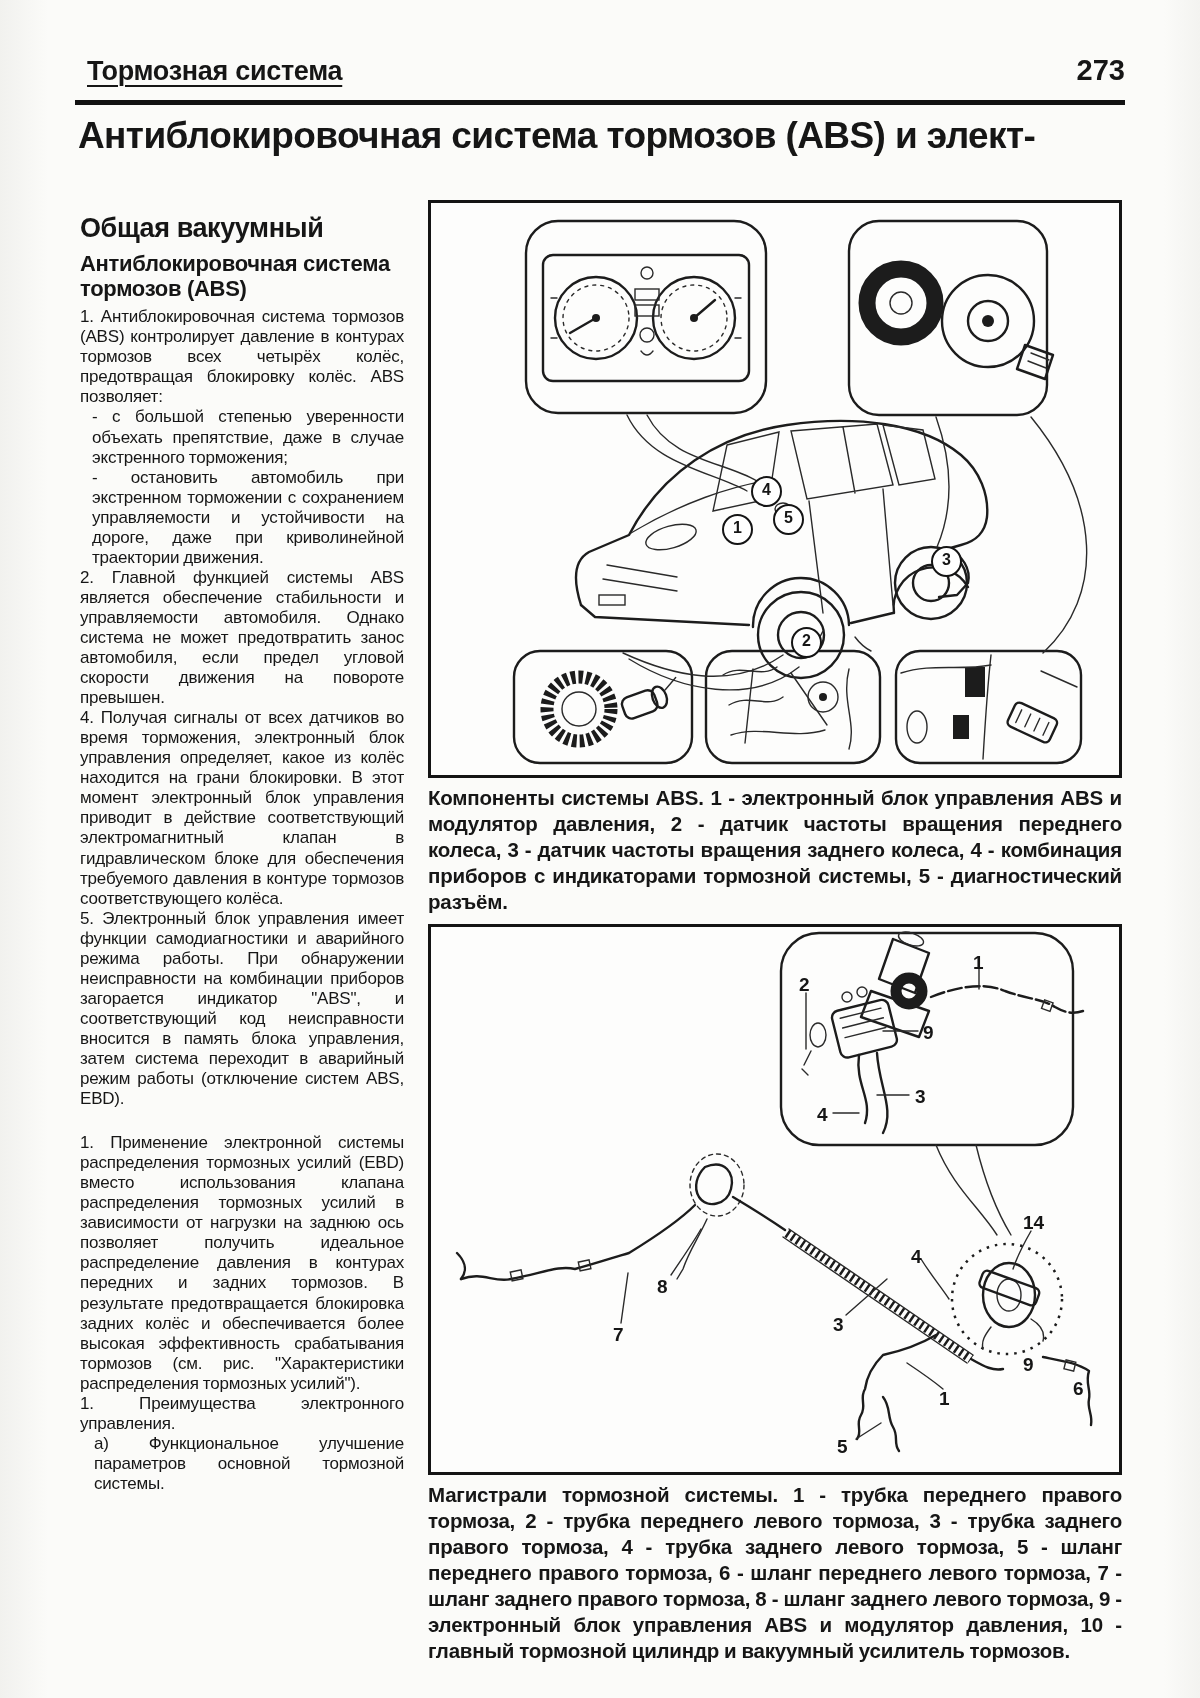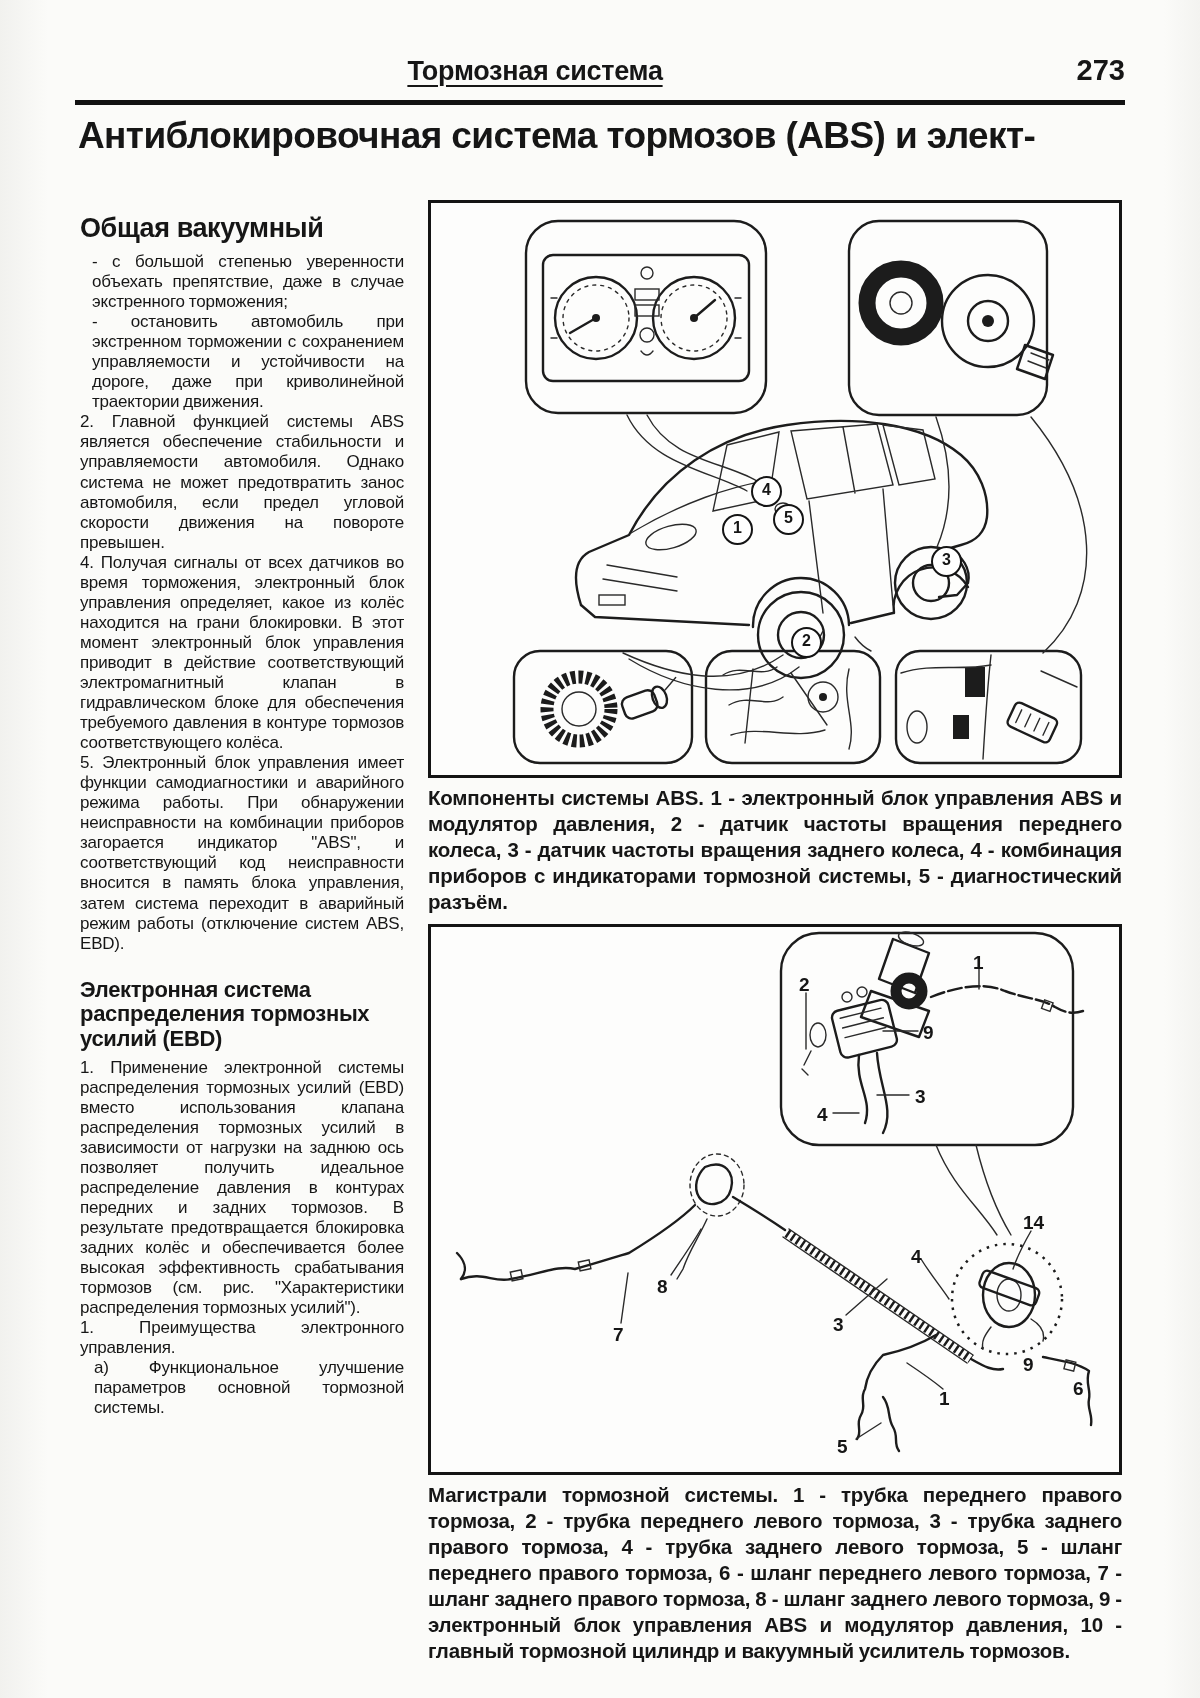--- a/index.html
+++ b/index.html
@@ -5,21 +5,21 @@
   html,body{margin:0;padding:0;background:#e9e9e6;}
   .page{
     position:relative;width:1200px;height:1698px;overflow:hidden;
     background:linear-gradient(90deg,#f1f1ee 0%,#fbfbf9 4%,#fbfbf9 97%,#f3f3f0 100%);
     color:#161616;font-family:"Liberation Sans",sans-serif;
     -webkit-font-smoothing:antialiased;
   }
   
   .hdr{position:absolute;top:56px;left:75px;width:1050px;height:40px;}
   .hdr-title{
-    position:absolute;left:0;right:130px;text-align:center;
+    position:absolute;left:12px;right:130px;
     font-size:27px;font-weight:bold;letter-spacing:-0.3px;
     text-decoration:underline;text-underline-offset:5px;text-decoration-thickness:2px;
   }
   .hdr-num{position:absolute;right:0;top:-2px;font-size:29px;font-weight:bold;}
   .hdr-rule{position:absolute;top:100px;left:75px;width:1050px;height:5px;background:#121212;}
   
   .main-title{
     position:absolute;top:112px;left:78px;width:1050px;
     font-size:37px;font-weight:bold;line-height:1.3;letter-spacing:-0.6px;
   }
@@ -66,27 +66,28 @@
     <div class="hdr-num">273</div>
   </div>
   <div class="hdr-rule"></div>
 
   <div class="main-title">
     <div>Антиблокировочная система тормозов (ABS) и элект-</div>
   </div>
 
   <div class="leftcol">
     <h2>Общая вакуумный</h2>
+    <h3>Антиблокировочная система тормозов (ABS)</h3>
+    <p>1. Антиблокировочная система тормозов (ABS) контролирует давление в контурах тормозов всех четырёх колёс, предотвращая блокировку колёс. ABS позволяет:</p>
     <p class="dash">- с большой степенью уверенности объехать препятствие, даже в случае экстренного торможения;</p>
     <p class="dash">- остановить автомобиль при экстренном торможении с сохранением управляемости и устойчивости на дороге, даже при криволинейной траектории движения.</p>
     <p>2. Главной функцией системы ABS является обеспечение стабильности и управляемости автомобиля. Однако система не может предотвратить занос автомобиля, если предел угловой скорости движения на повороте превышен.</p>
     <p>4. Получая сигналы от всех датчиков во время торможения, электронный блок управления определяет, какое из колёс находится на грани блокировки. В этот момент электронный блок управления приводит в действие соответствующий электромагнитный клапан в гидравлическом блоке для обеспечения требуемого давления в контуре тормозов соответствующего колёса.</p>
     <p>5. Электронный блок управления имеет функции самодиагностики и аварийного режима работы. При обнаружении неисправности на комбинации приборов загорается индикатор "ABS", и соответствующий код неисправности вносится в память блока управления, затем система переходит в аварийный режим работы (отключение систем ABS, EBD).</p>
     <div class="gap-l"></div>
-    <h3>Электронная система распределения тормозных усилий (EBD)</h3>
     <p>1. Применение электронной системы распределения тормозных усилий (EBD) вместо использования клапана распределения тормозных усилий в зависимости от нагрузки на заднюю ось позволяет получить идеальное распределение давления в контурах передних и задних тормозов. В результате предотвращается блокировка задних колёс и обеспечивается более высокая эффективность срабатывания тормозов (см. рис. "Характеристики распределения тормозных усилий").</p>
     <p>1. Преимущества электронного управления.</p>
     <p class="sub">а) Функциональное улучшение параметров основной тормозной системы.</p>
   </div>
 
   <div class="rightcol">
 
     <div class="figbox" style="height:578px;">
       <svg width="688" height="572" viewBox="0 0 688 572">
 

